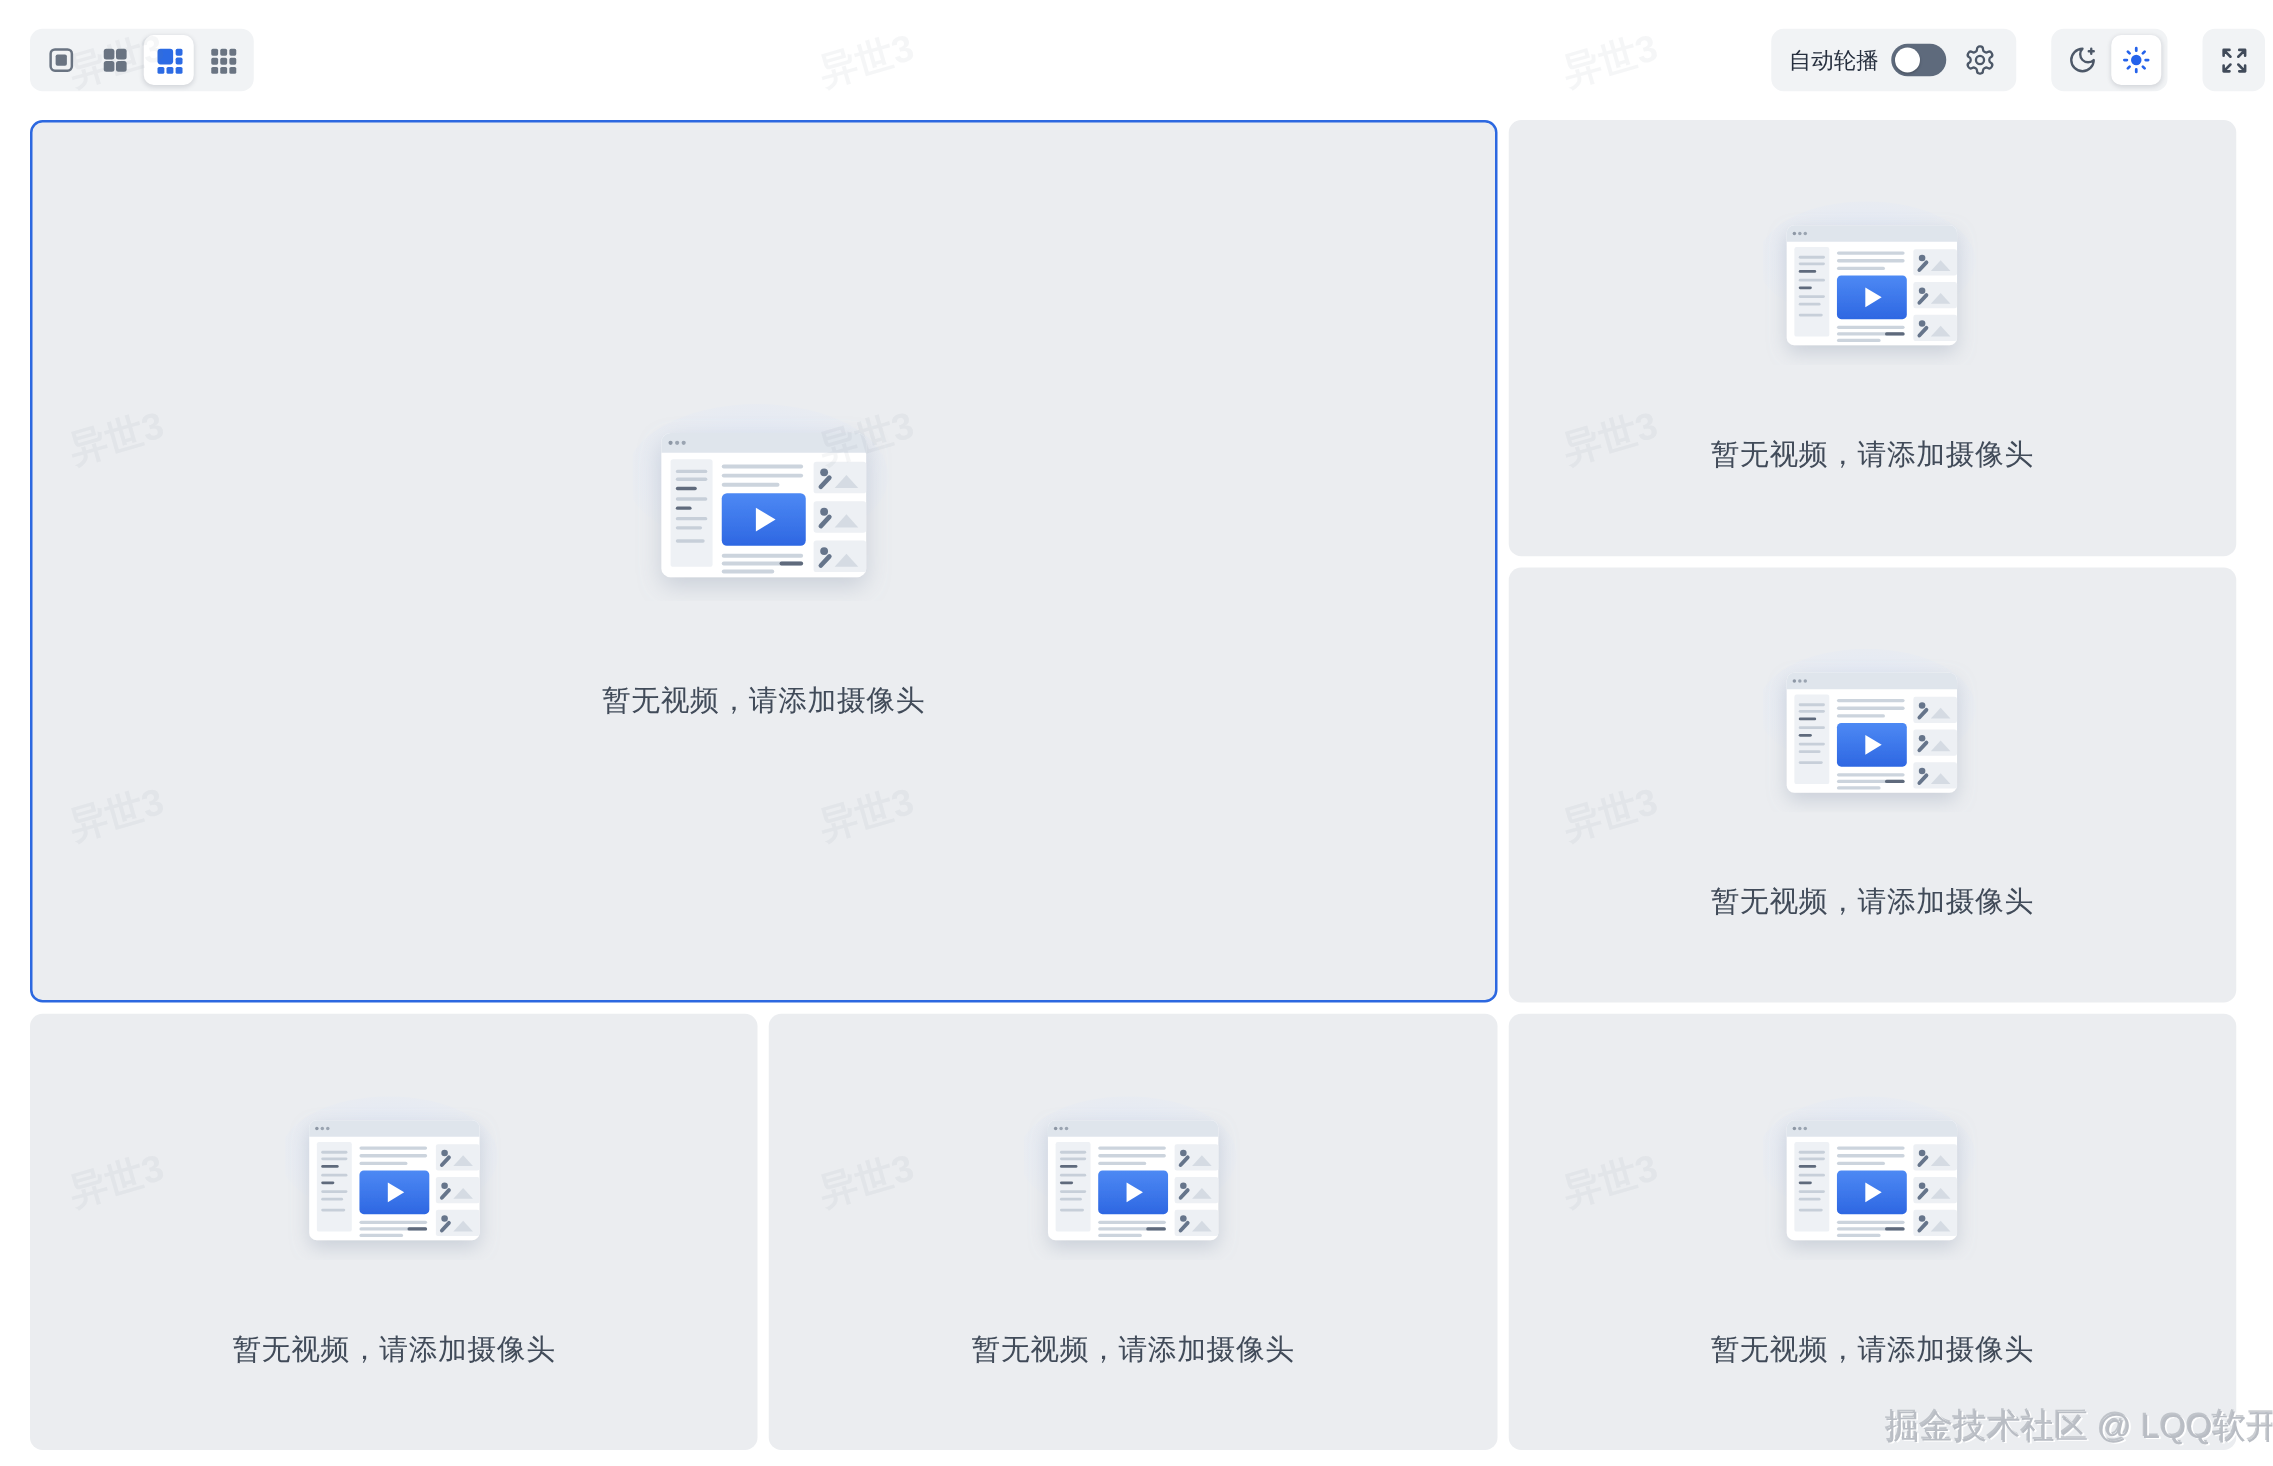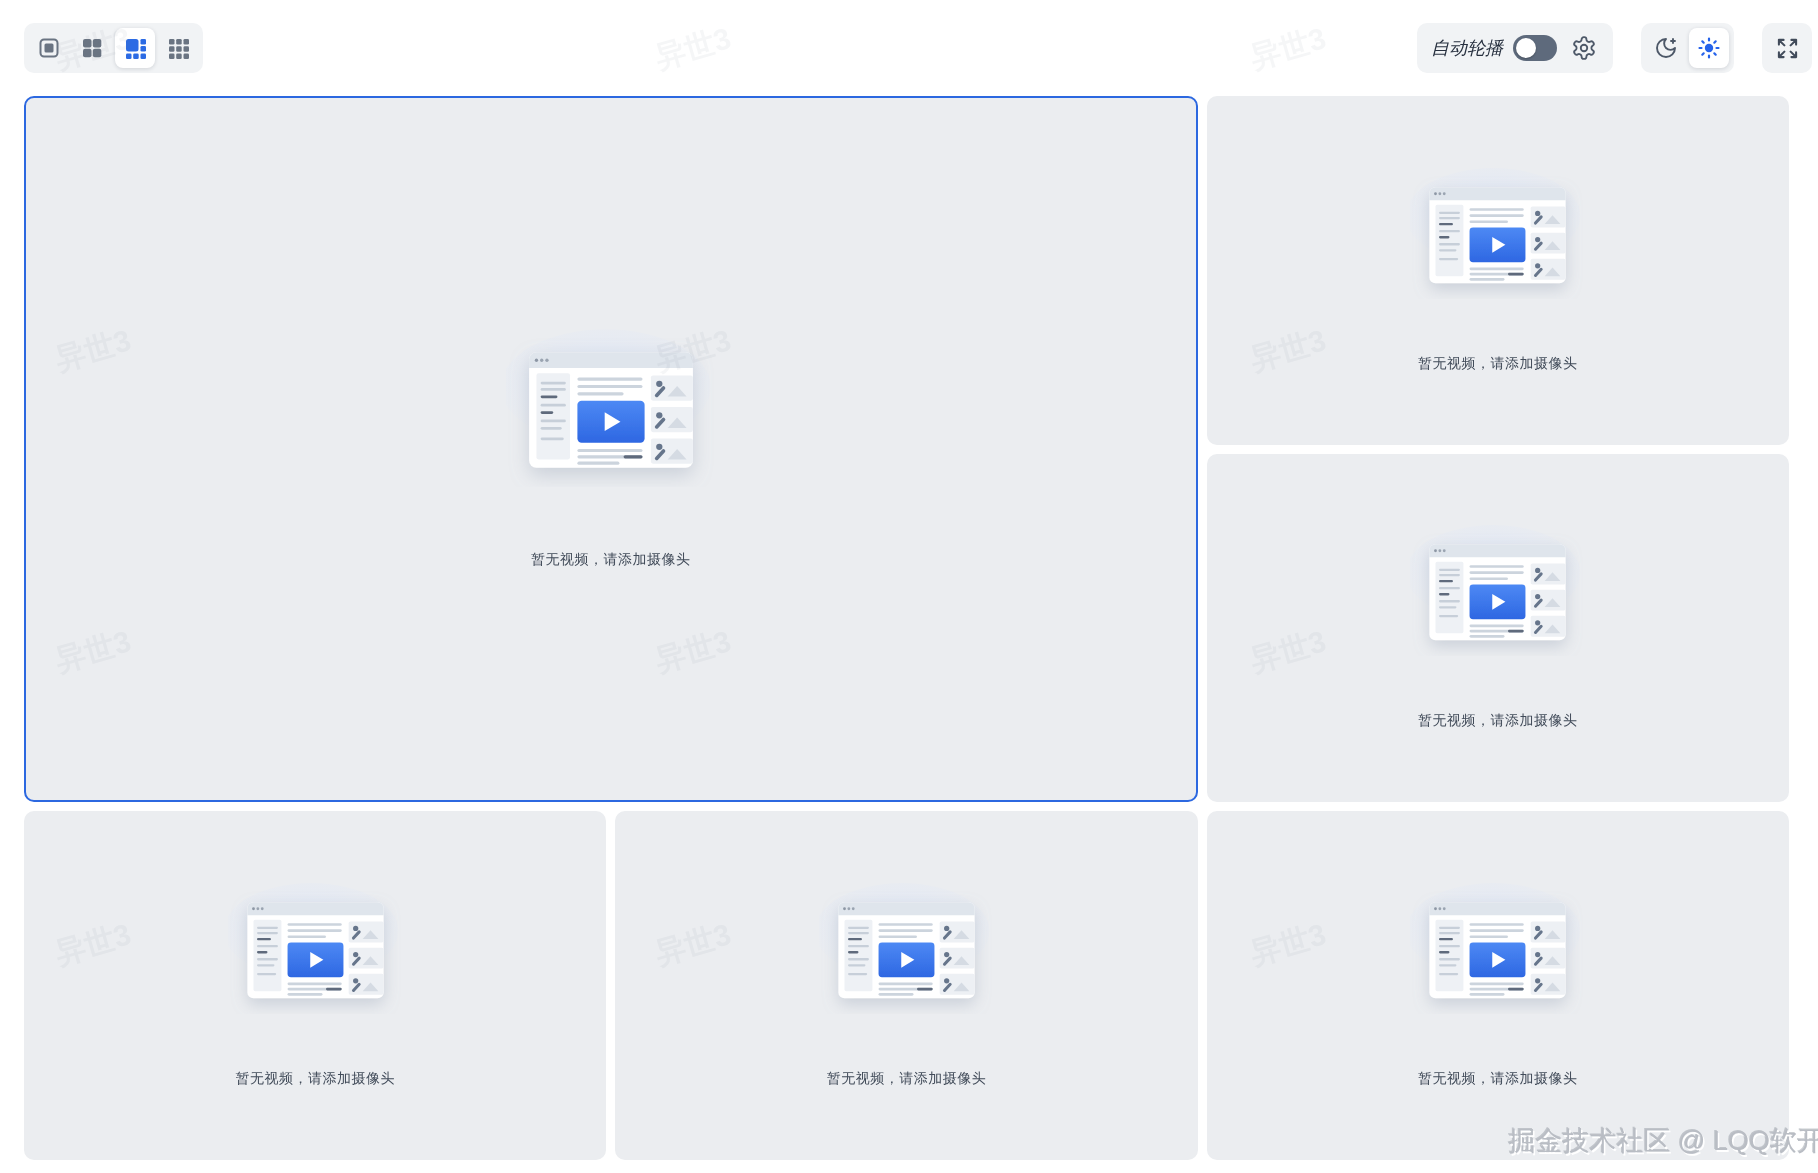--- a/index.html
+++ b/index.html
@@ -22,21 +22,21 @@
   }
   .icon-btn {
     width:40px; height:40px; border-radius:8px;
     display:flex; align-items:center; justify-content:center;
     cursor:pointer; background:transparent; border:none;
   }
   .icon-btn.active {
     background:#ffffff;
     box-shadow:0 1px 4px rgba(15,23,42,.14);
   }
-  .right-cluster { display:flex; gap:28px;font-style:italic; }
+  .right-cluster { display:flex; gap:28px; }
   .auto-pill { padding:0 14px; gap:10px; }
   .auto-label { font-size:18px; color:#27303f; white-space:nowrap; }
   .toggle {
     width:44px; height:26px; border-radius:13px; background:#5e6a7c;
     position:relative; cursor:pointer; flex:0 0 auto; margin-right:2px;
   }
   .toggle .knob {
     position:absolute; left:3px; top:3px; width:20px; height:20px;
     border-radius:10px; background:#ffffff;
     box-shadow:0 1px 2px rgba(0,0,0,.25);
@@ -55,21 +55,21 @@
     background:#ebedf0; border-radius:10px;
     display:flex; flex-direction:column; align-items:center; justify-content:center;
     gap:56px; overflow:hidden; cursor:pointer;
   }
   .panel.active {
     grid-row:1 / 3; grid-column:1 / 3;
     border:2px solid #2c68e0; gap:64px;
   }
   .illus { width:175px; height:131px; }
   .panel.active .illus { width:210px; height:158px; }
-  .empty-text { font-size:14px; color:#414b59; letter-spacing:.5px; }
+  .empty-text { font-size:23px; color:#414b59; letter-spacing:.5px; }
 
   
   #wm-layer { position:absolute; inset:0; pointer-events:none; z-index:5; }
   .wm {
     position:absolute; font-size:30px; font-weight:700;
     color:rgba(115,126,145,.07);
     transform:rotate(-16deg); white-space:nowrap;
   }
   .wm:nth-child(1){left:55px;top:28px}   .wm:nth-child(2){left:655px;top:28px}   .wm:nth-child(3){left:1250px;top:28px}
   .wm:nth-child(4){left:55px;top:330px}  .wm:nth-child(5){left:655px;top:330px}  .wm:nth-child(6){left:1250px;top:330px}

